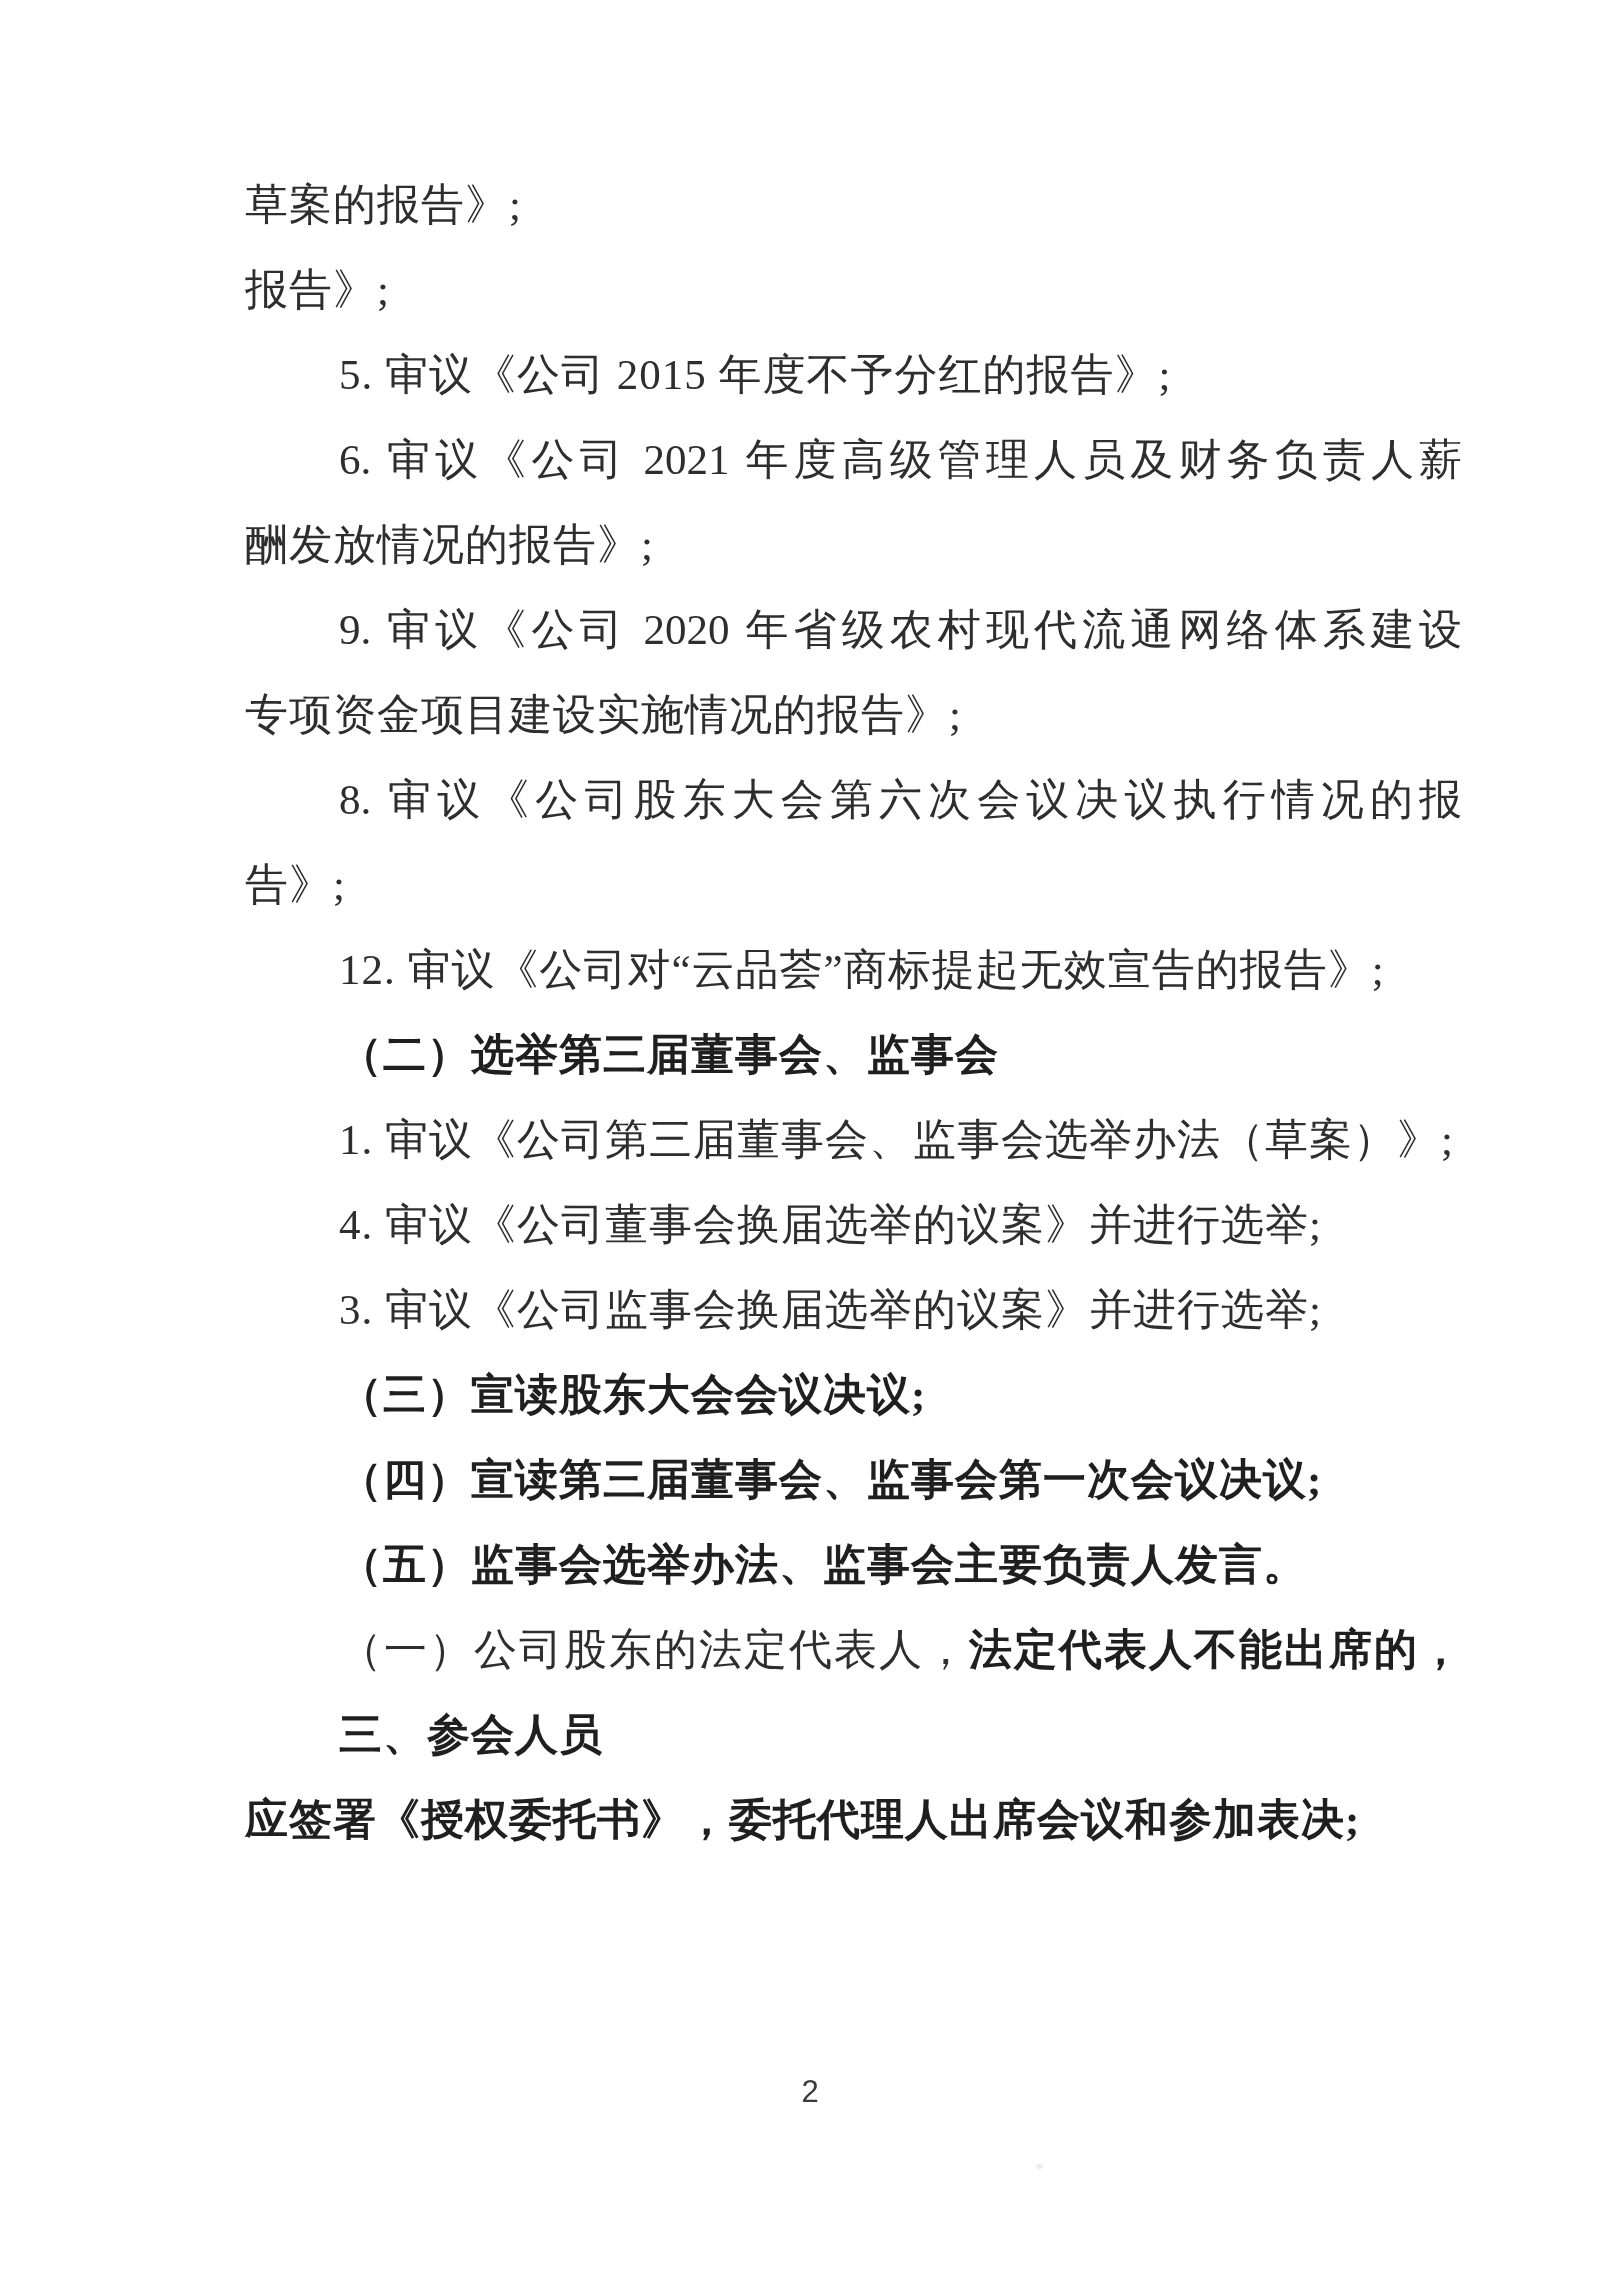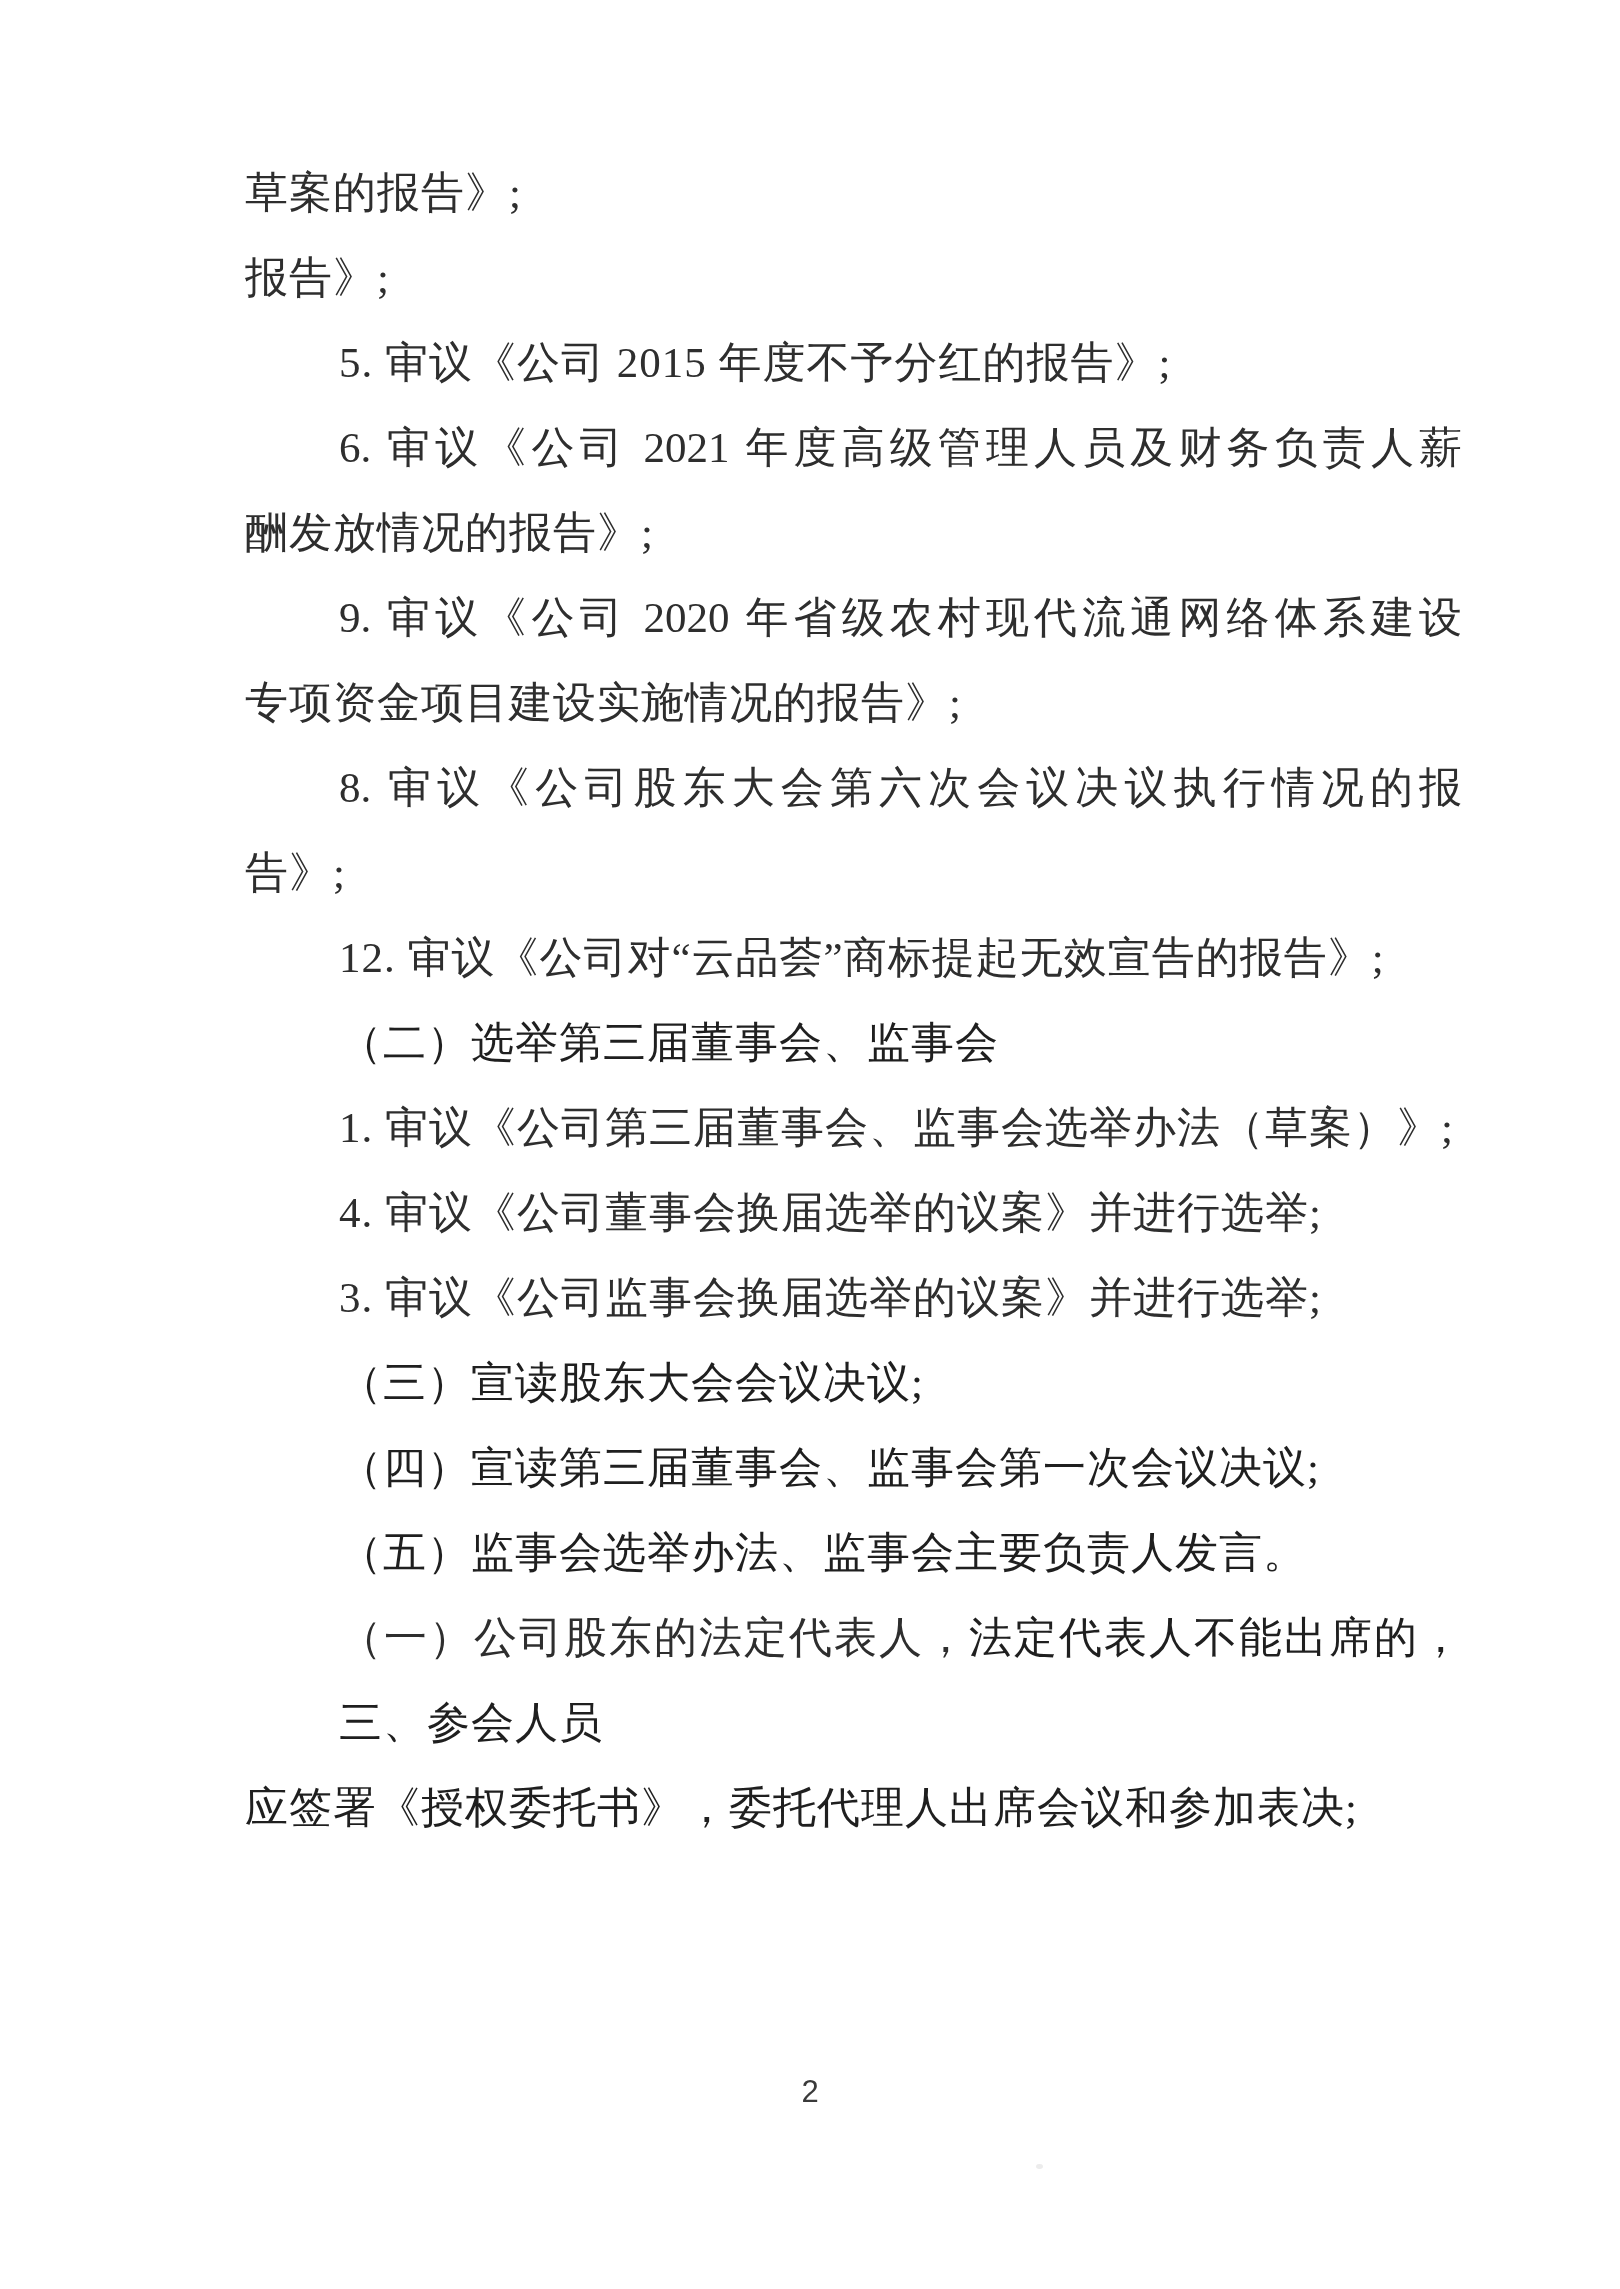--- a/index.html
+++ b/index.html
@@ -11,42 +11,42 @@
     position: relative;
     width: 1620px;
     height: 2290px;
     background: #ffffff;
     overflow: hidden;
     font-family: "Liberation Serif", serif;
   }
   .doc-body {
     position: absolute;
     left: 245px;
-    top: 150px;
+    top: 162px;
     width: 1217px;
   }
   .line {
     font-size: 43px;
     line-height: 85px;
     color: #2e2e2e;
     letter-spacing: 1px;
     white-space: nowrap;
   }
   .line.indent {
     padding-left: 94px;
   }
   .line.fill {
     white-space: normal;
     letter-spacing: 0;
     text-align: justify;
     text-align-last: justify;
     -moz-text-align-last: justify;
   }
   .seg.bold {
-    font-weight: normal;
+    font-weight: bold;
     color: #1f1f1f;
   }
   .pagenum {
     position: absolute;
     left: 0;
     top: 2074px;
     width: 1620px;
     text-align: center;
     font-size: 31px;
     color: #3a3a3a;

